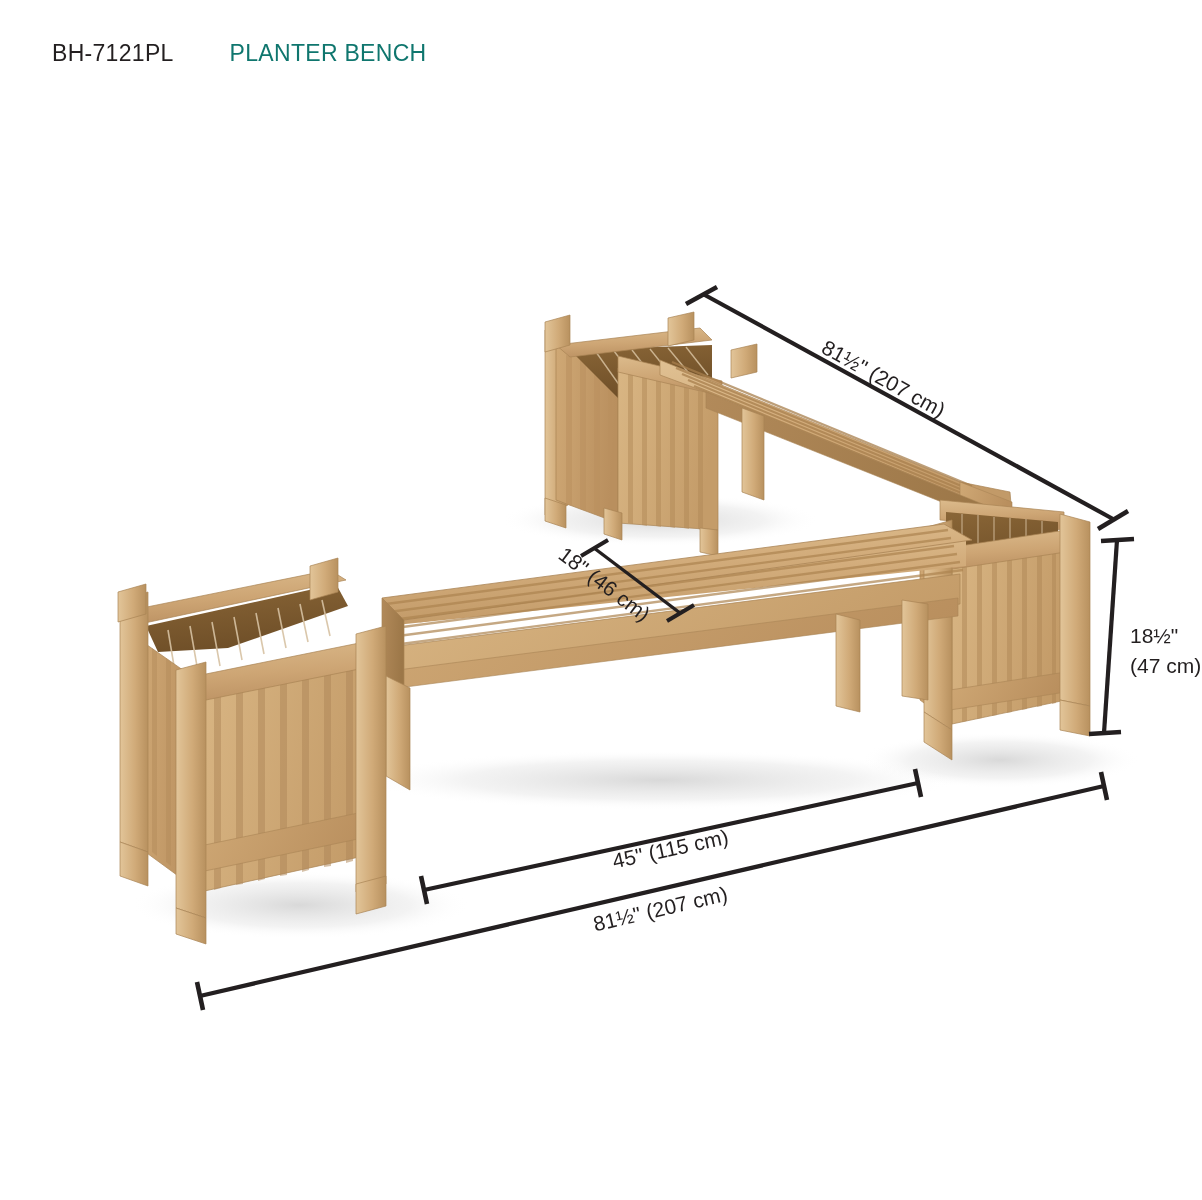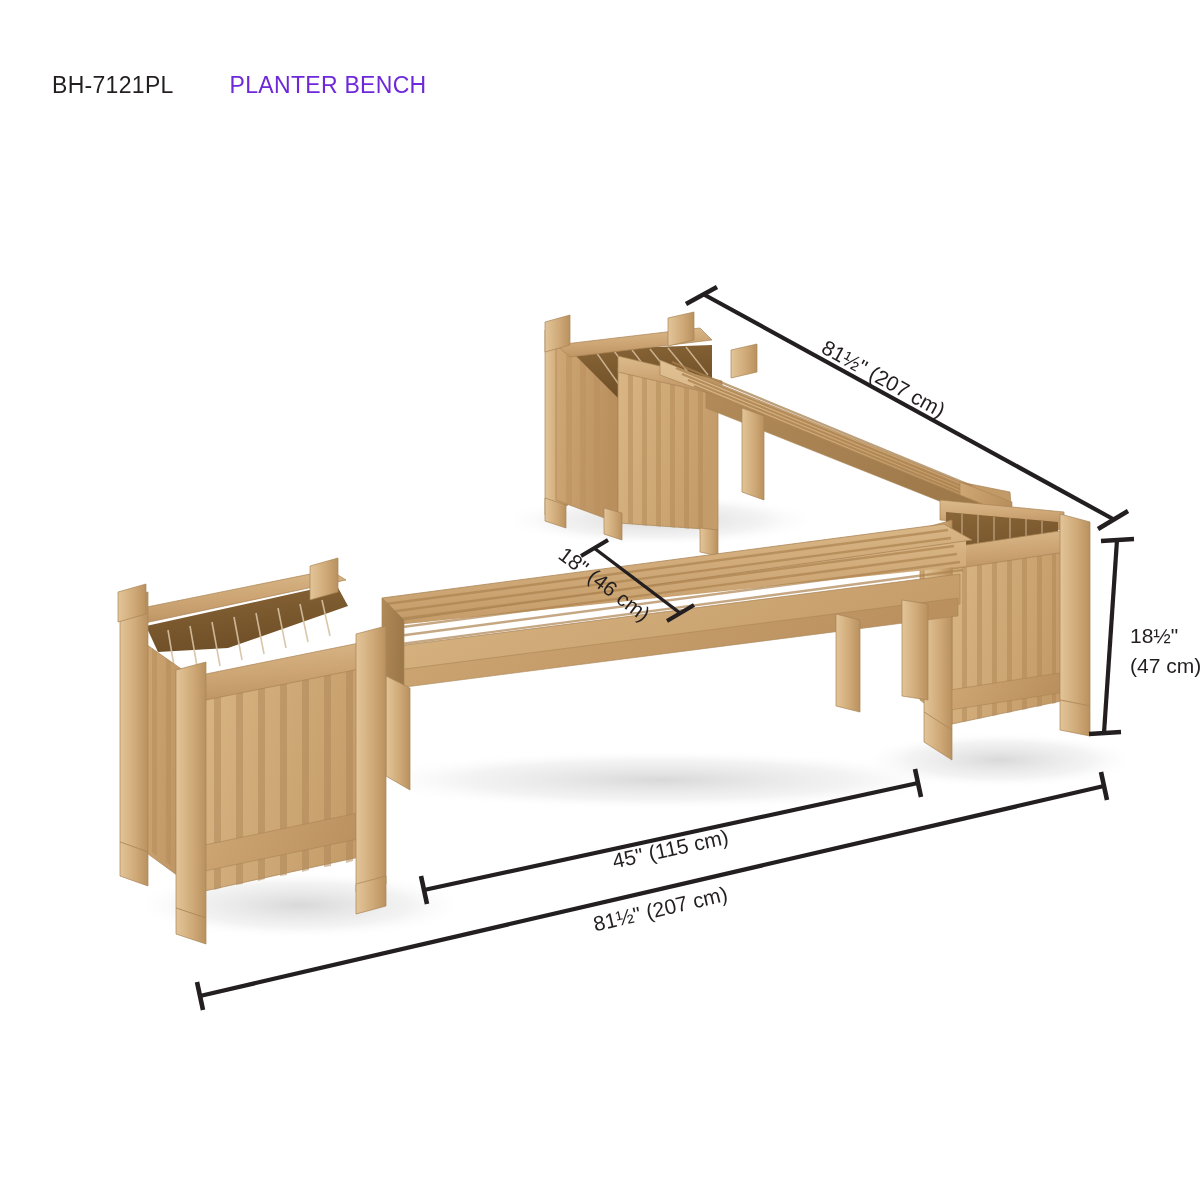--- a/index.html
+++ b/index.html
@@ -26,26 +26,25 @@
     left: 52px;
     top: 40px;
     display: flex;
     align-items: baseline;
     white-space: nowrap;
   }
   .title-sku {
     font-size: 23px;
     letter-spacing: 0.3px;
     color: #231f20;
-    margin-top: 32px;
   }
   .title-name {
     font-size: 23px;
     letter-spacing: 0.3px;
-    color: #6d28d9;
+    color: #0f766e;
     margin-left: 56px;
   }
   svg.art {
     position: absolute;
     left: 0;
     top: 0;
     width: 1202px;
     height: 1200px;
     display: block;
   }

